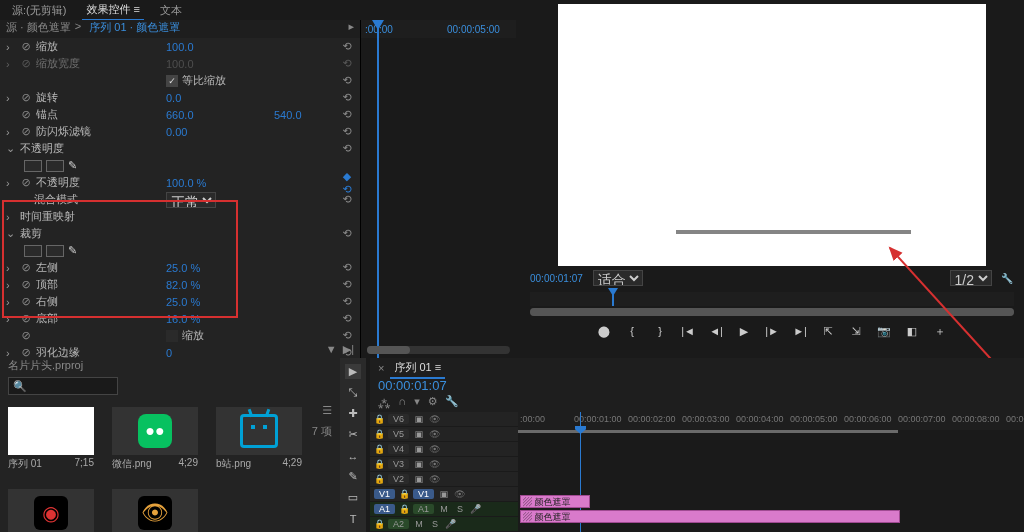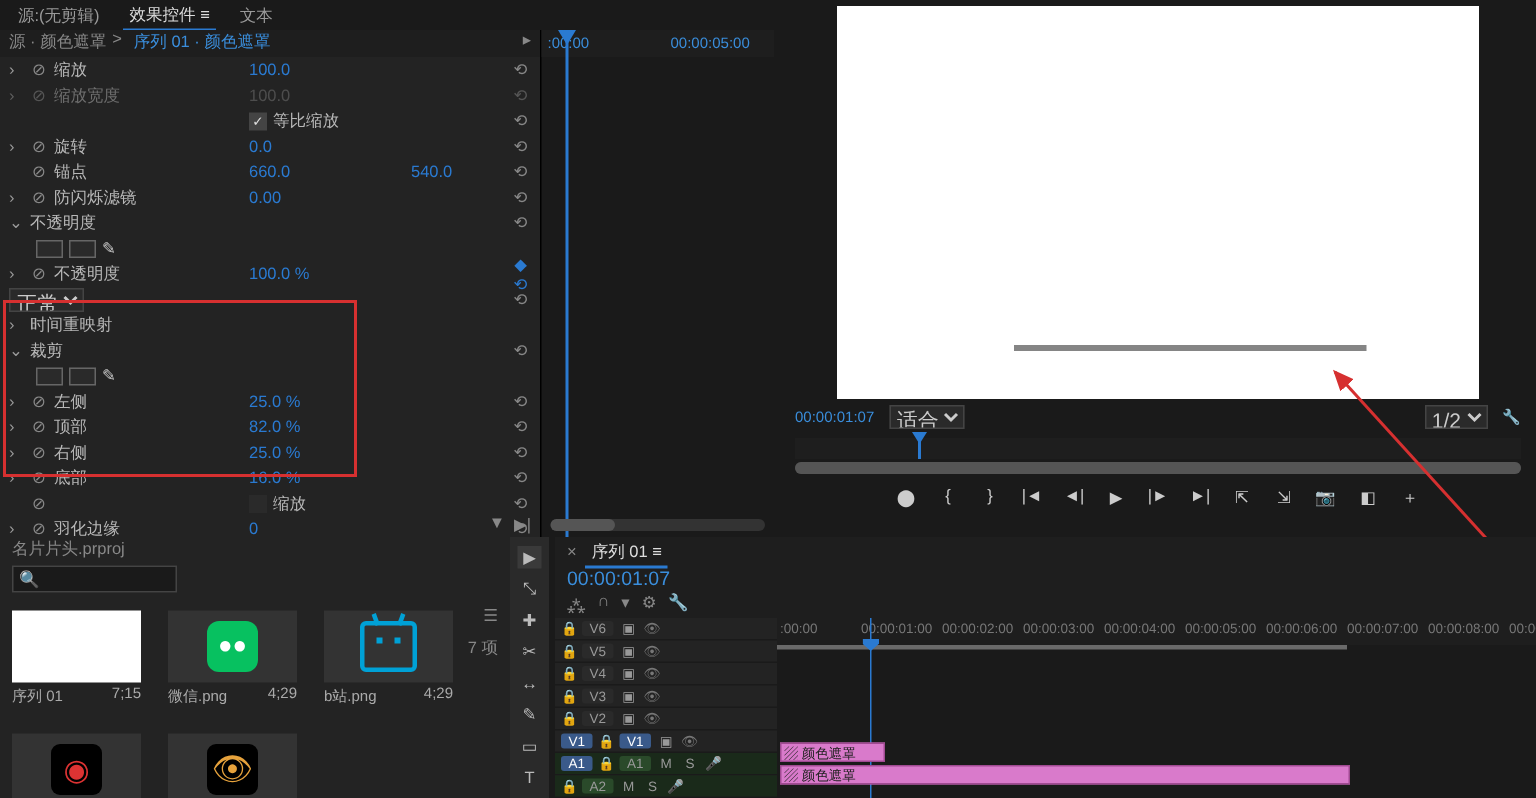--- a/index.html
+++ b/index.html
@@ -159,20 +159,23 @@
   <div class="row">
       <span class="lab">
         <span class="twirl">›</span>
         <span class="stop">⊘</span>
         <span>不透明度</span>
       </span>
       <span class="val">100.0 %</span>
       <span class="kf" style="color:#2a7ad1">◆ ⟲</span>
     </div>
   <div class="row">
+      <span class="lab" style="padding-left:28px">
+        <span>混合模式</span>
+      </span>
       <select><option>正常</option></select>
       <span class="kf">⟲</span>
     </div>
   <div class="row">
       <span class="lab">
         <span class="twirl">›</span>
         <span>时间重映射</span>
       </span>
     </div>
   <div class="row">

